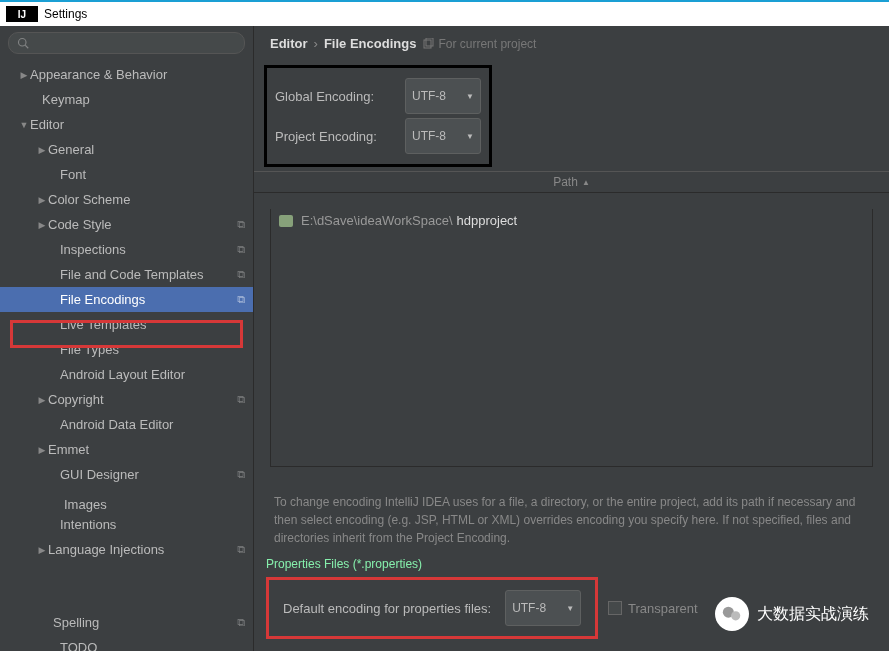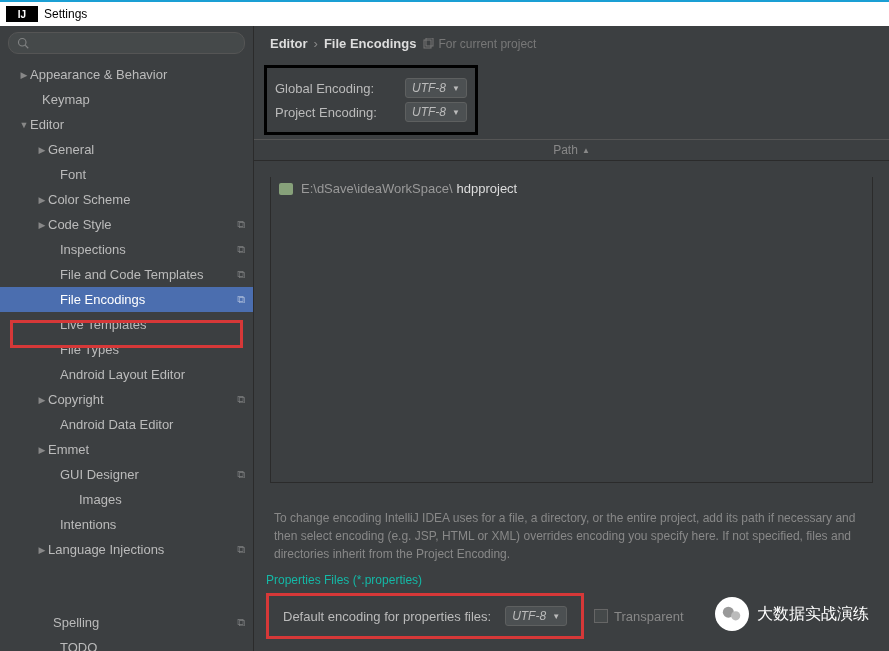--- a/index.html
+++ b/index.html
@@ -21,30 +21,30 @@
 .tree-item .copy-icon { opacity: 0.5; font-size: 11px; }
 .content { flex: 1; display: flex; flex-direction: column; background: #3c3f41; overflow: hidden; }
 .breadcrumb { padding: 10px 16px 8px; display: flex; align-items: center; gap: 6px; color: #bbbbbb; }
 .bc-main { font-weight: bold; color: #ddd; }
 .bc-sep { color: #888; }
 .bc-hint { color: #777; font-size: 12px; display: flex; align-items: center; gap: 4px; }
 .encoding-section { padding: 6px 10px 4px; }
 .redbox1 { border: 3px solid #000000; padding: 6px 8px; display: inline-block; }
 .enc-row { display: flex; align-items: center; margin: 4px 0; gap: 10px; }
 .enc-label { width: 120px; color: #bbb; }
-.dropdown { display: inline-flex; align-items: center; background: #4c5052; border: 1px solid #5e6060; border-radius: 3px; padding: 1px 6px; height: 20px; font-size: 12px; color: #bbb; gap: 6px; cursor: pointer; font-style: italic; }
+.dropdown { display: inline-flex; align-items: center; background: #4c5052; border: 1px solid #5e6060; border-radius: 3px; padding: 1px 6px; height: 36px; font-size: 12px; color: #bbb; gap: 20px; cursor: pointer; }
 .dropdown .tri { font-size: 8px; }
 .path-header { background: #3c3f41; border-top: 1px solid #555; border-bottom: 1px solid #2b2b2b; height: 22px; display: flex; align-items: center; justify-content: center; color: #888; font-size: 12px; gap: 4px; }
 .file-tree { flex: 1; background: #3c3f41; border: 1px solid #2b2b2b; border-top: none; margin: 16px; overflow: auto; padding: 4px 8px; min-height: 200px; }
 .file-row { display: flex; align-items: center; gap: 4px; color: #999; font-size: 13px; }
 .file-row .proj { color: #ddd; }
 .folder-icon { width: 14px; height: 12px; background: #87a17a; display: inline-block; margin-right: 4px; border-radius: 2px; }
 .help-text { padding: 10px 20px; color: #888; font-size: 12px; line-height: 1.5; }
 .props-section { padding: 0 12px 12px; }
-.props-title { color: #14b8a6; font-size: 12px; margin-bottom: 6px; }
+.props-title { color: #86efac; font-size: 12px; margin-bottom: 6px; }
 .redbox2 { border: 3px solid #d63838; padding: 10px 14px; display: flex; align-items: center; gap: 14px; }
 .checkbox-row { display: flex; align-items: center; gap: 6px; color: #888; margin-left: 10px; }
 .chk { width: 14px; height: 14px; border: 1px solid #666; background: #45494a; }
 .redbox3 { position: absolute; border: 3px solid #d63838; left: 10px; top: 320px; width: 233px; height: 28px; pointer-events: none; }
 .wechat { position: absolute; right: 20px; bottom: 20px; color: #fff; display: flex; align-items: center; gap: 8px; font-size: 16px; }
 .wechat .wc-icon { width: 34px; height: 34px; background: #fff; border-radius: 50%; display: flex; align-items: center; justify-content: center; }
 .wechat .wc-icon svg { fill: #888; }
 </style>
 </head>
 <body>
@@ -132,21 +132,21 @@
         </div>
         <div class="tree-item" style="padding-left: 36px;">
           <span class="arrow">▶</span>
           <span class="label">Emmet</span>
         </div>
         <div class="tree-item" style="padding-left: 48px;">
           <span class="arrow"></span>
           <span class="label">GUI Designer</span>
           <span class="copy-icon">⧉</span>
         </div>
-        <div class="tree-item" style="padding-left: 67px;">
+        <div class="tree-item" style="padding-left: 52px; align-items: flex-end;">
           <span class="arrow"></span>
           <span class="label">Images</span>
         </div>
         <div class="tree-item" style="padding-left: 48px;">
           <span class="arrow"></span>
           <span class="label">Intentions</span>
         </div>
         <div class="tree-item" style="padding-left: 36px;">
           <span class="arrow">▶</span>
           <span class="label">Language Injections</span>

